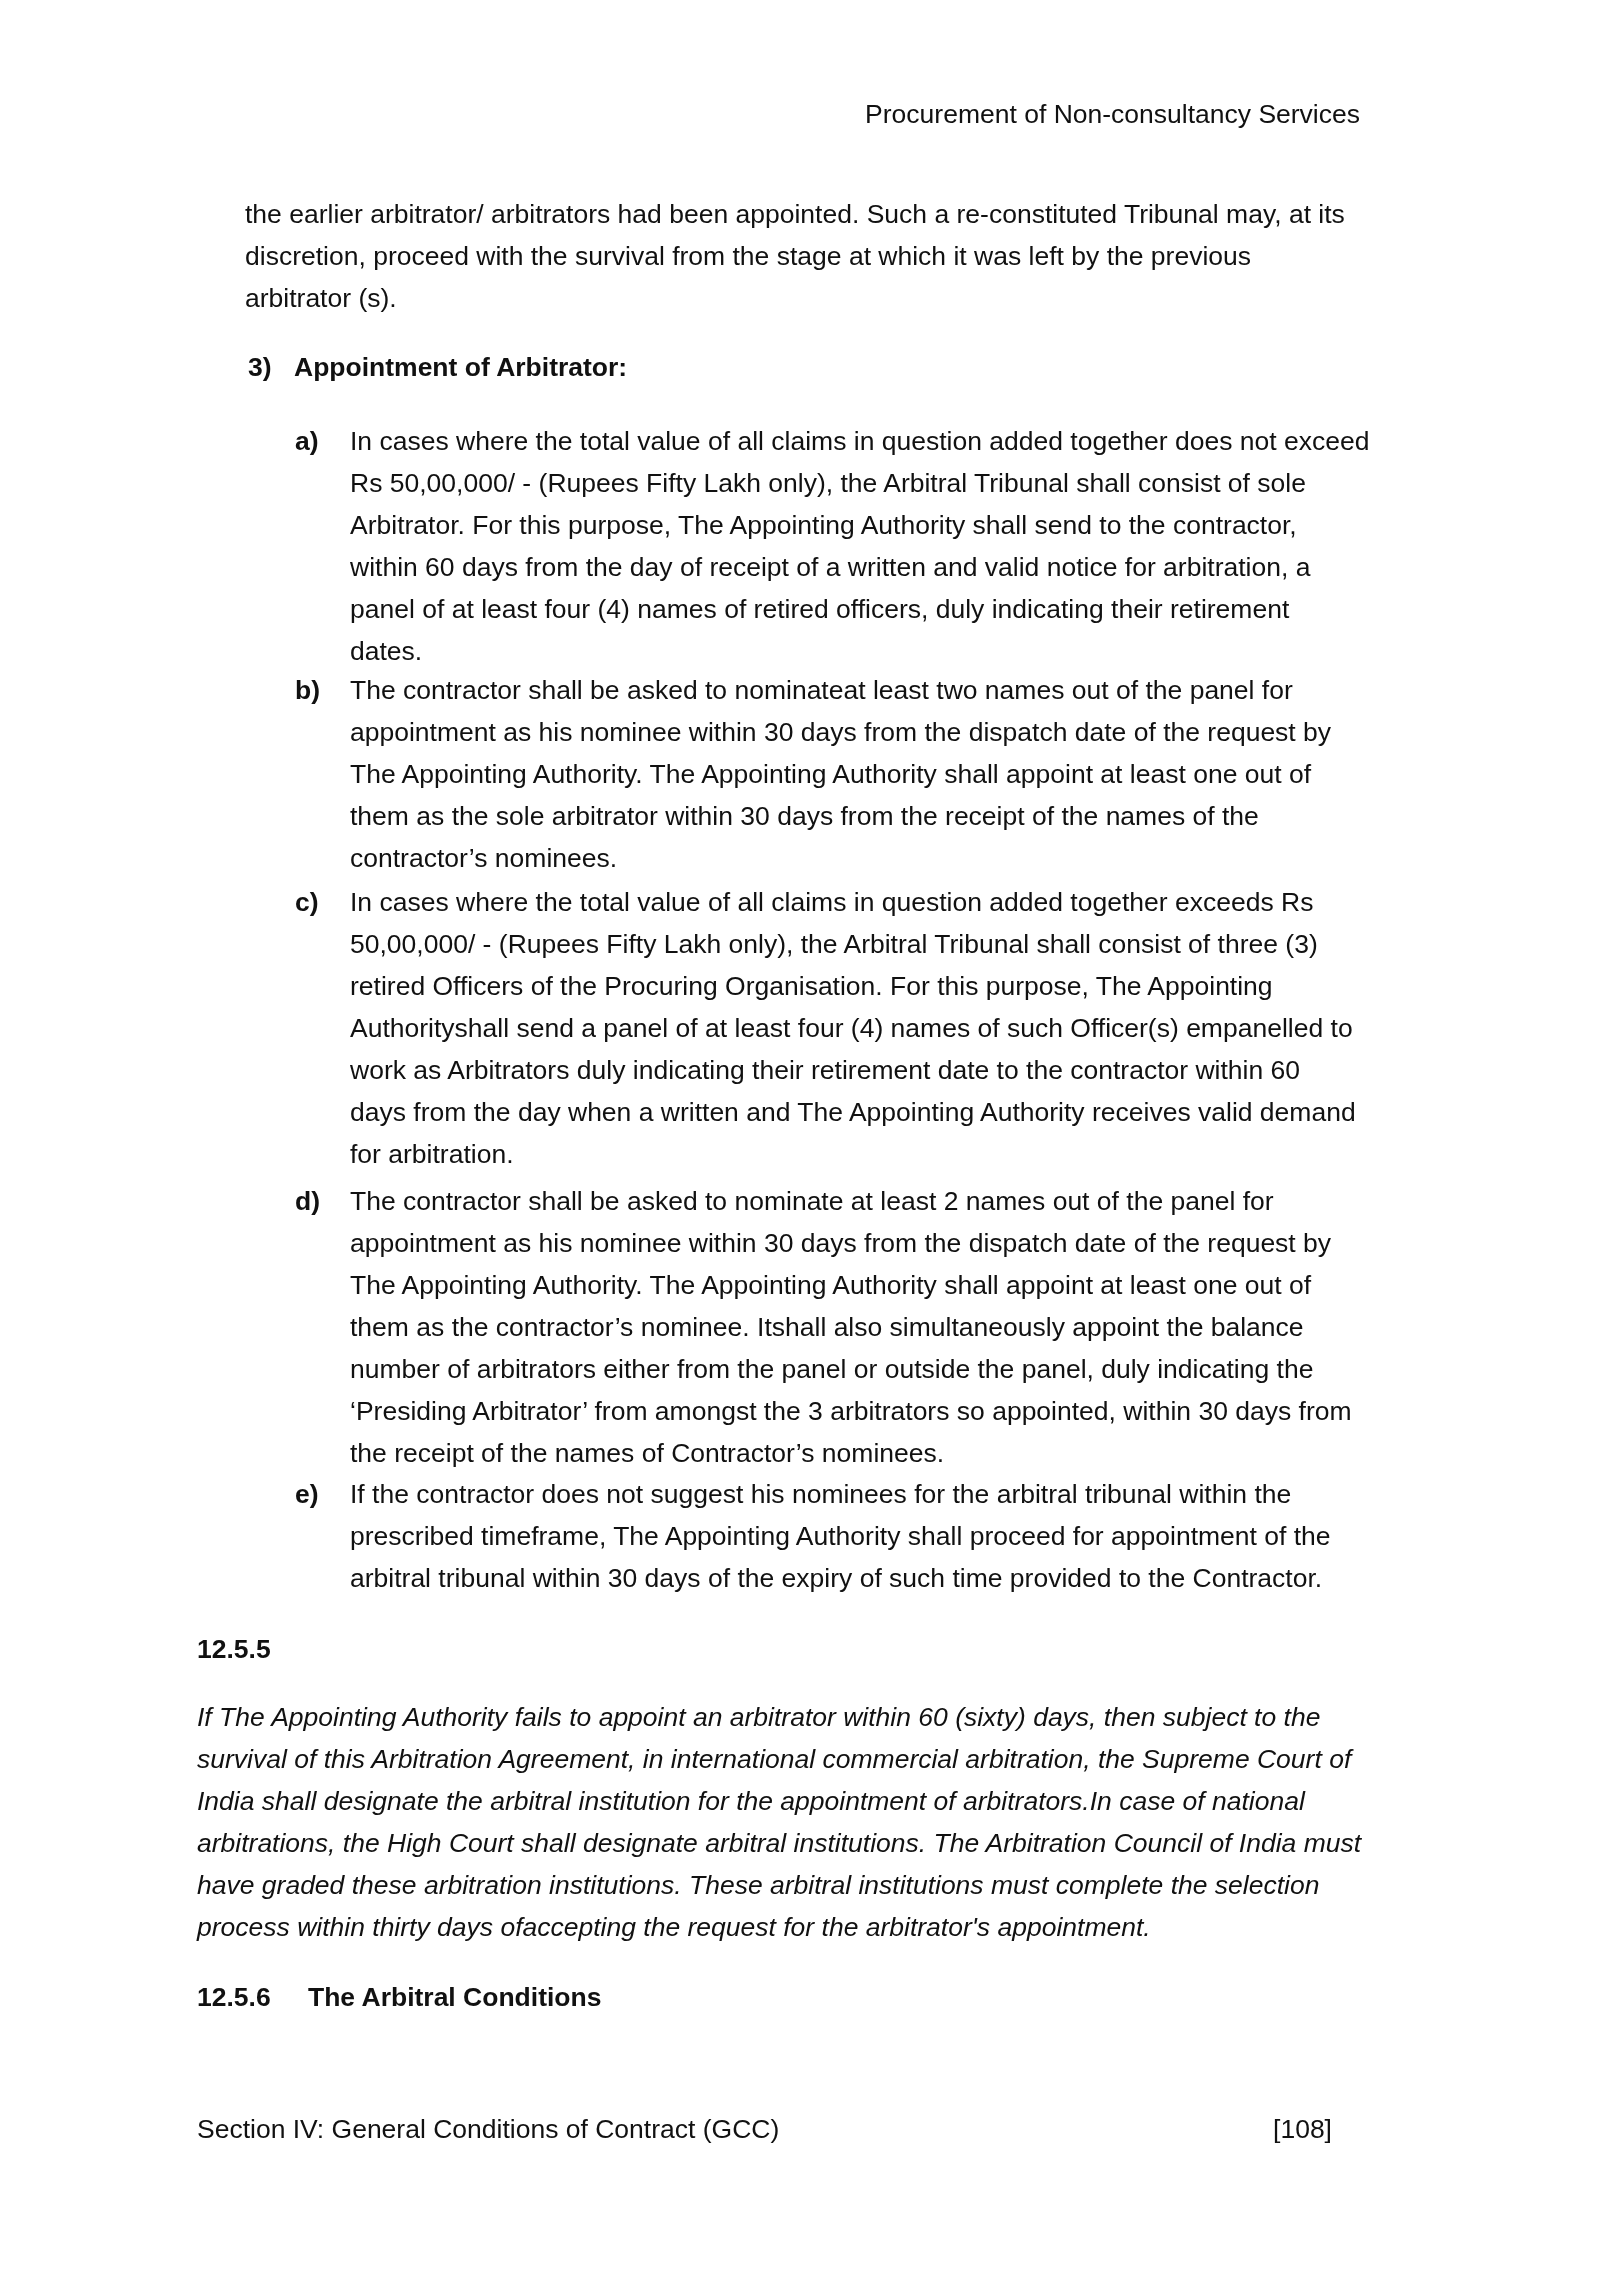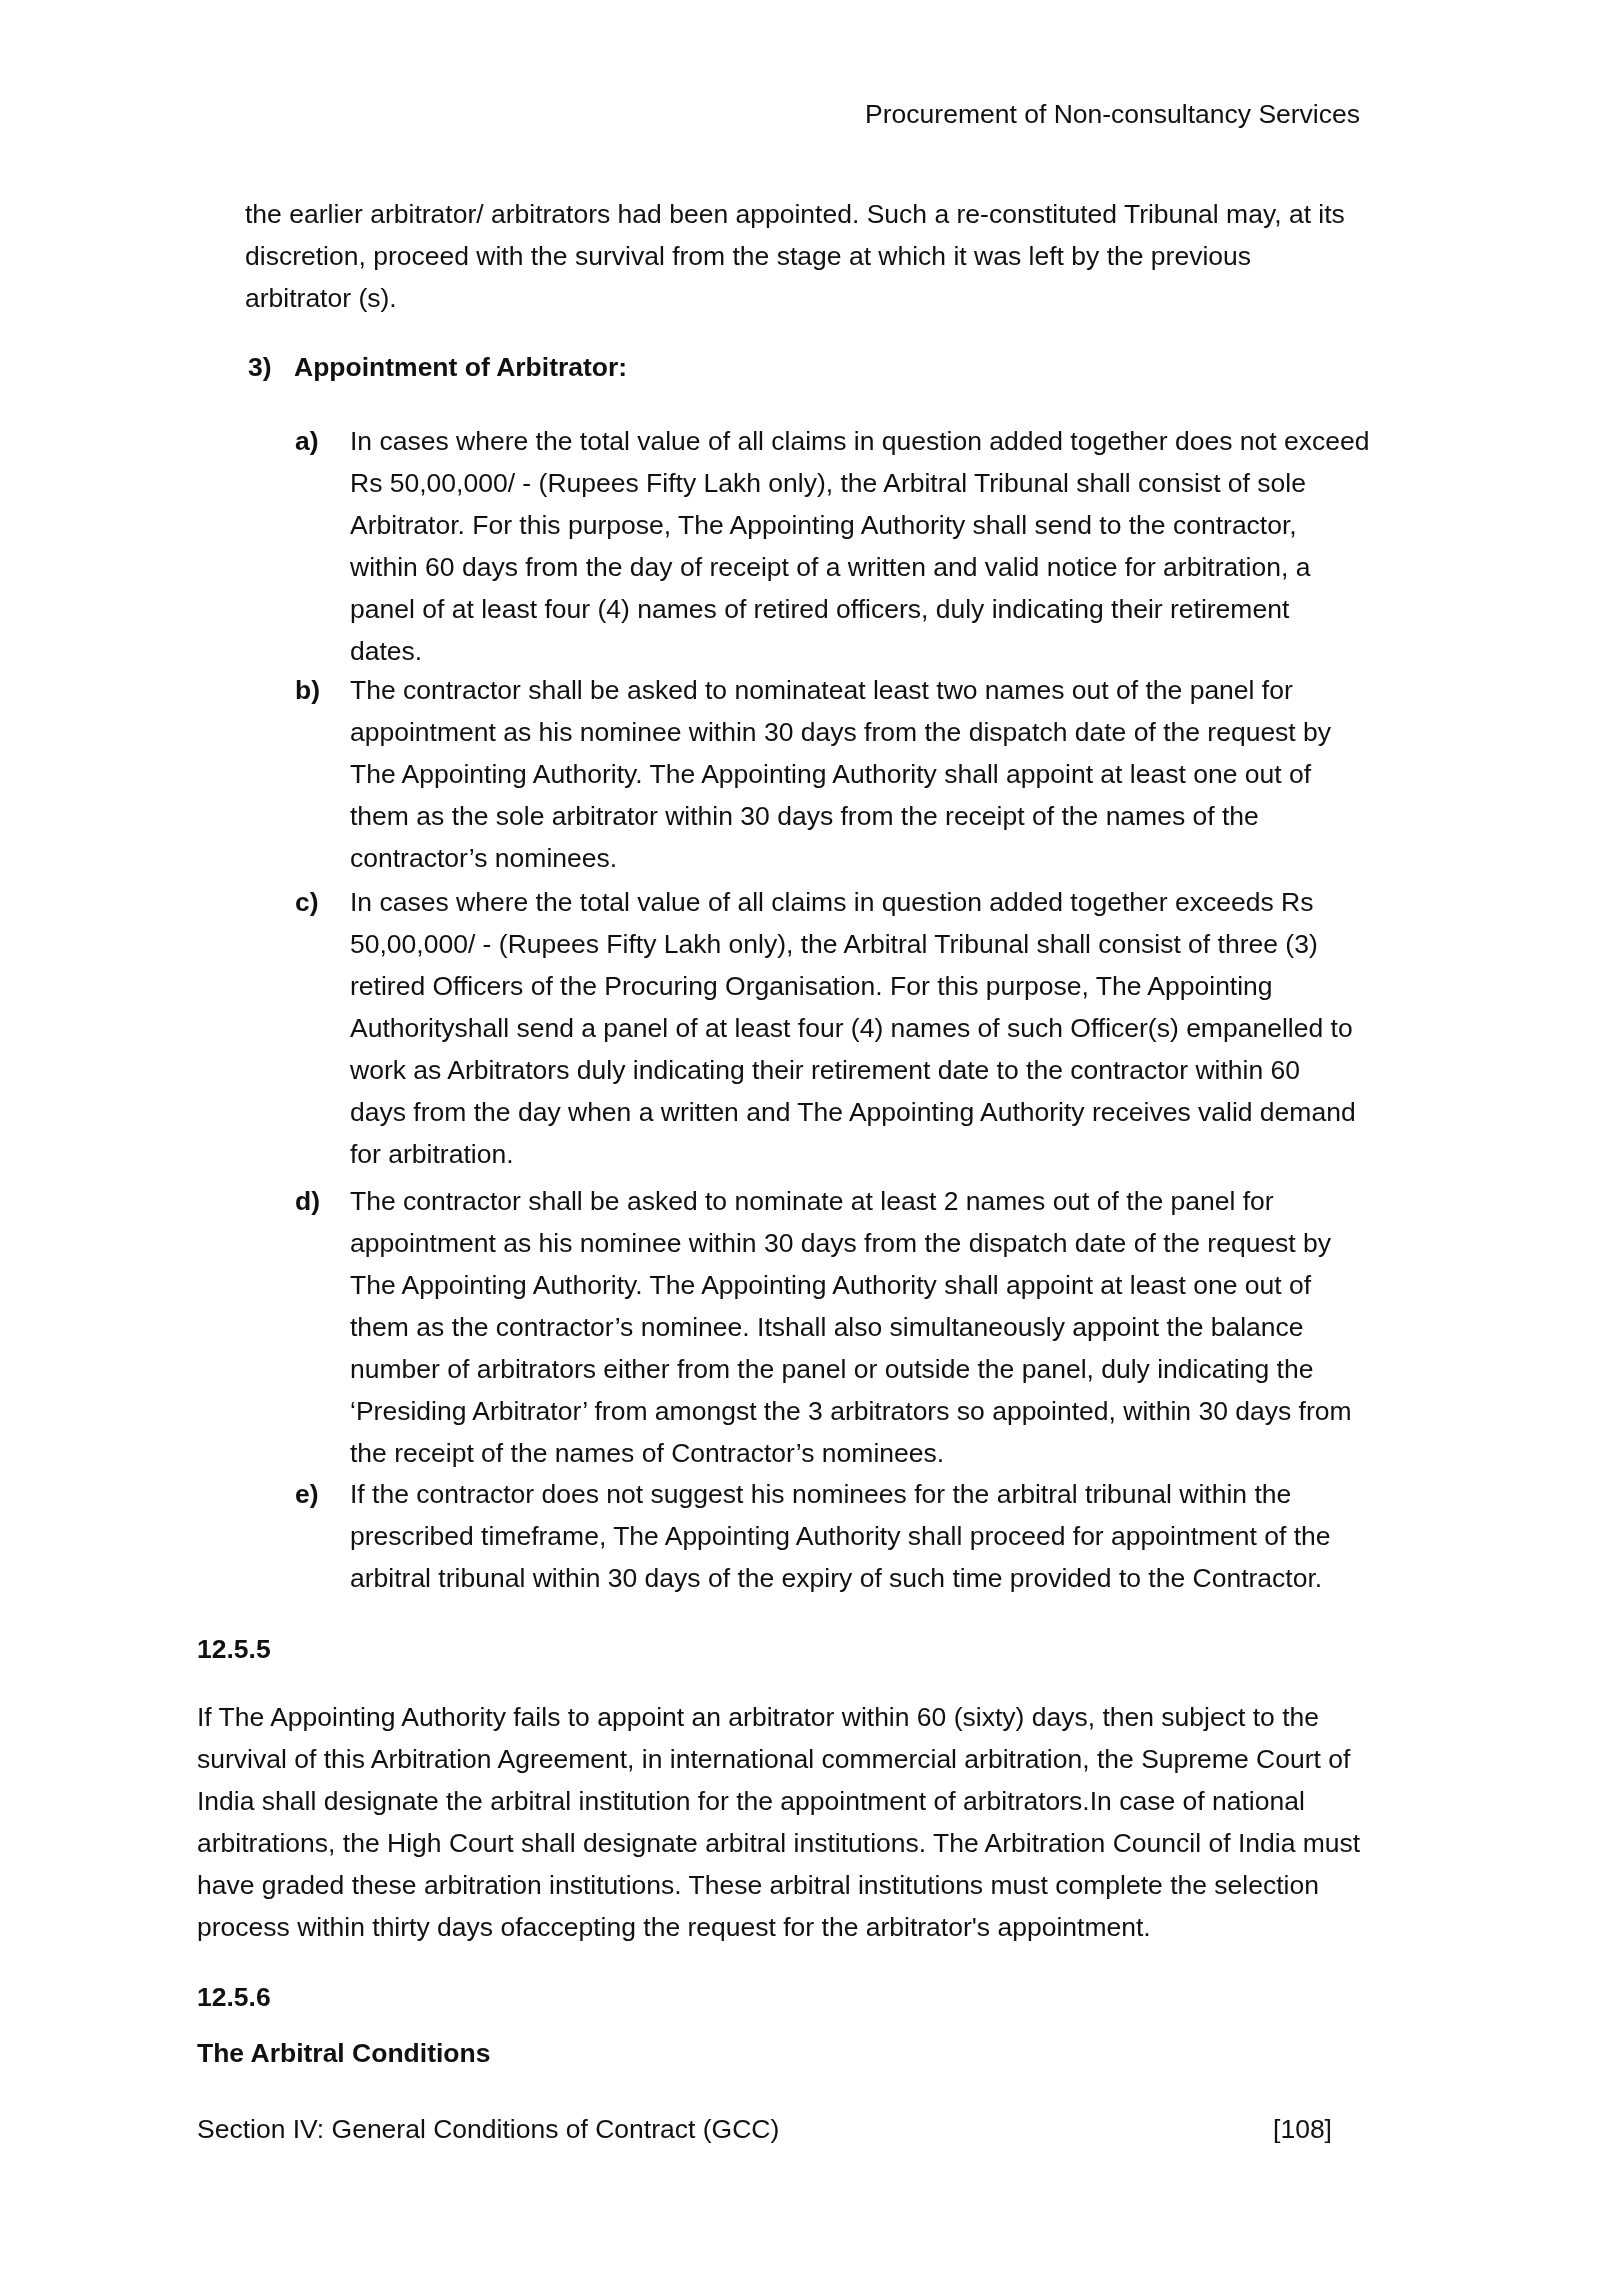--- a/index.html
+++ b/index.html
@@ -61,32 +61,32 @@
   #item-b { top: 669px; }
   #item-c { top: 881px; }
   #item-d { top: 1180px; }
   #item-e { top: 1473px; }
   .section-heading {
     position: absolute;
     left: 197px;
     display: flex;
     font-weight: 700;
     line-height: 42px;
-    flex-direction: column;
   }
   .section-heading .section-num {
     width: 97px;
     flex: none;
   }
   #sec-1255 { top: 1628px; }
   #sec-1256 { top: 1976px; gap: 14px; }
   #para-1255 {
     position: absolute;
     top: 1696px;
     left: 197px;
+    font-style: italic;
   }
   .footer-left {
     position: absolute;
     top: 2113px;
     left: 197px;
     line-height: 33px;
   }
   .footer-right {
     position: absolute;
     top: 2113px;

